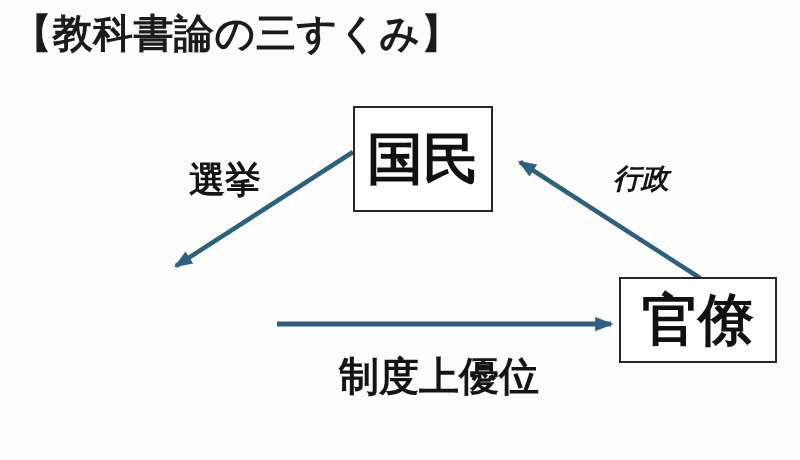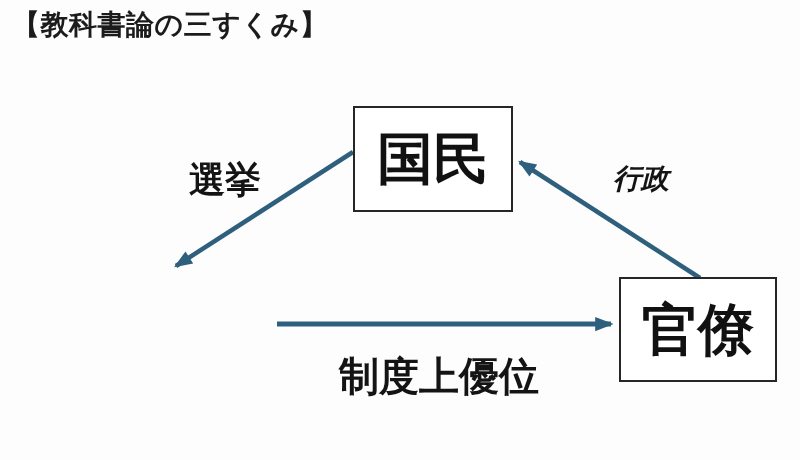--- a/index.html
+++ b/index.html
@@ -9,21 +9,21 @@
     width: 800px;
     height: 460px;
     background: #fdfdfd;
     overflow: hidden;
   }
   .title {
     position: absolute;
     left: 12px;
     top: 6px;
     margin: 0;
-    font-size: 28px;
+    font-size: 40px;
     font-weight: 700;
     color: #1b1b1b;
     letter-spacing: 0.5px;
     white-space: nowrap;
   }
   .arrows {
     position: absolute;
     left: 0; top: 0;
     width: 800px; height: 460px;
     pointer-events: none;
@@ -34,23 +34,23 @@
     background: #ffffff;
     border: 2.5px solid #262626;
     display: flex;
     align-items: center;
     justify-content: center;
     color: #111111;
     font-weight: 600;
     line-height: 1;
     white-space: nowrap;
   }
-  #node-kokumin { left: 353px; top: 106px; width: 160px; height: 106px; font-size: 56px; }
+  #node-kokumin { left: 353px; top: 106px; width: 140px; height: 106px; font-size: 56px; }
   #node-seijika { left: 50px;  top: 276px; width: 227px; height: 107px; font-size: 56px; }
-  #node-kanryo  { left: 619px; top: 277px; width: 158px; height: 105px; font-size: 56px; }
+  #node-kanryo  { left: 619px; top: 277px; width: 158px; height: 86px; font-size: 56px; }
   .edge-label {
     position: absolute;
     font-weight: 700;
     color: #141414;
     line-height: 1;
     white-space: nowrap;
     margin-left: 12px;
   }
   #label-senkyo { left: 177px; top: 162px; font-size: 36px; }
   #label-gyosei { left: 601px; top: 165px; font-size: 28px; font-style: italic; }

